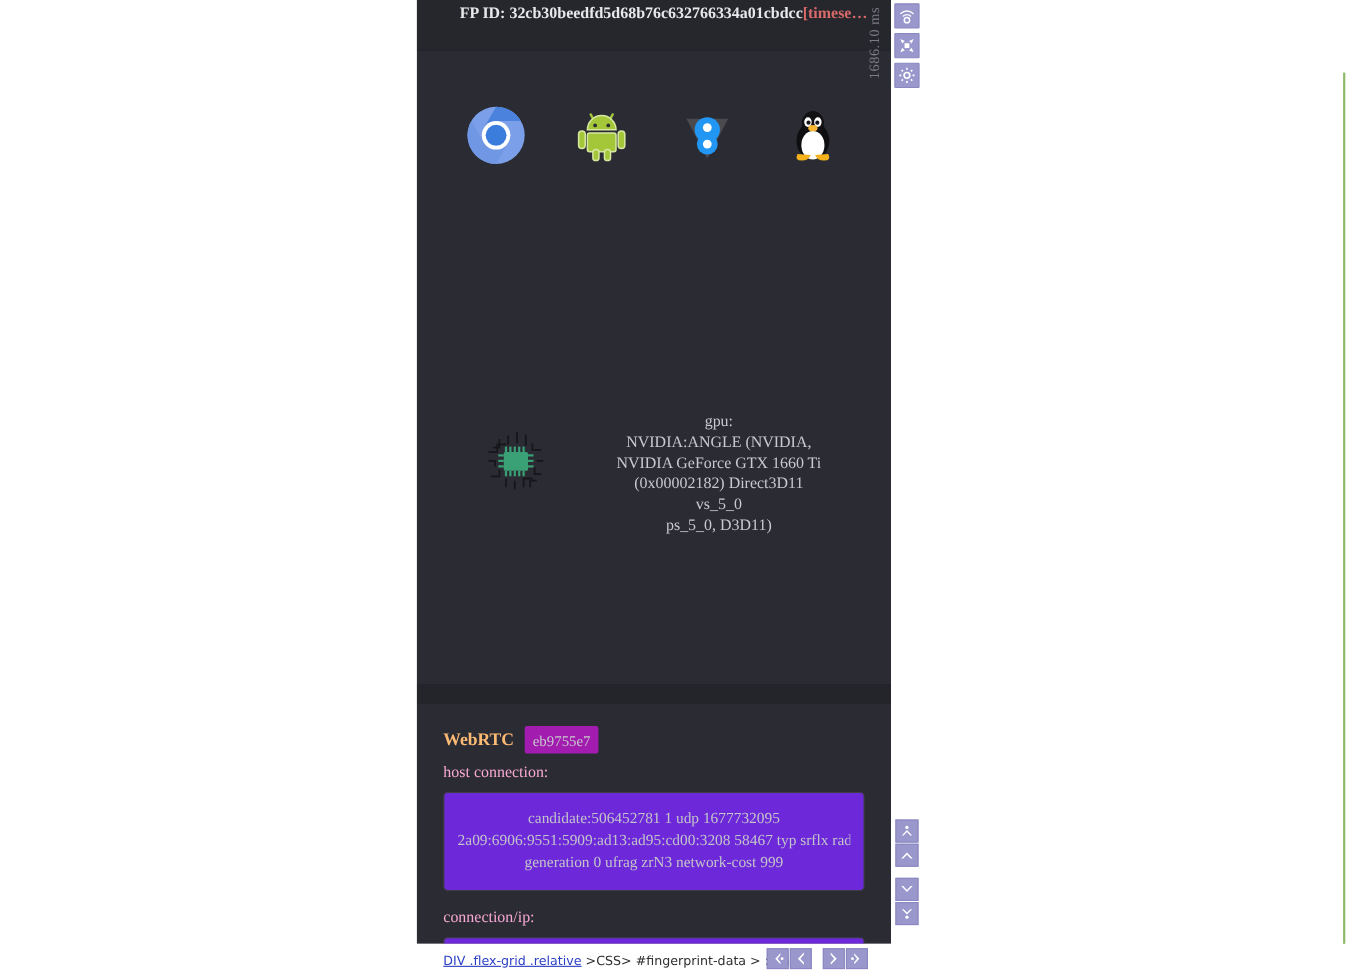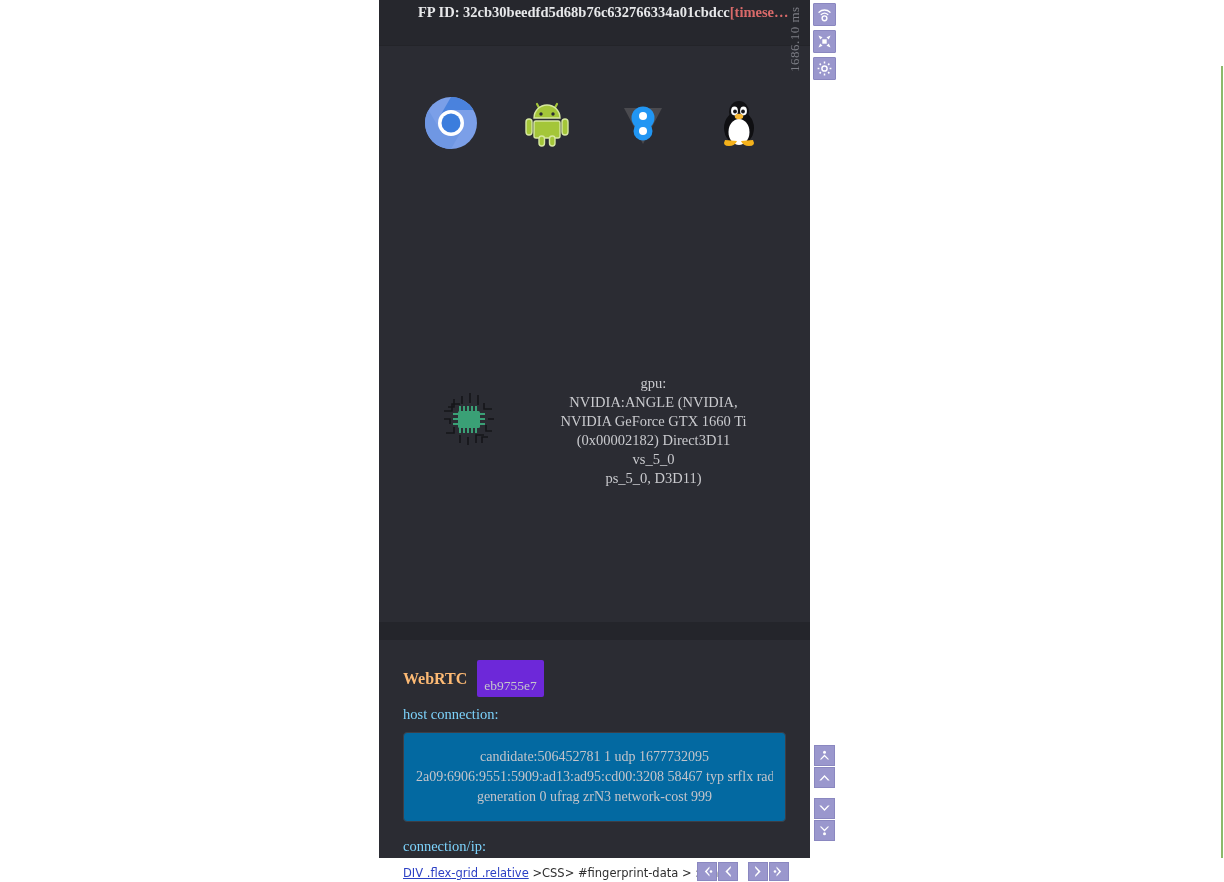--- a/index.html
+++ b/index.html
@@ -119,41 +119,41 @@
     align-items: center;
     gap: 10px;
     margin-bottom: 9px;
   }
   .sec-title {
     color: #fdba74;
     font-weight: bold;
     font-size: 16px;
   }
   .sec-badge {
-    background: #6d28d9;
+    background: #a21caf;
     color: #c6c7cc;
     font-size: 13.5px;
-    padding: 18px 7px 3px 7px;
+    padding: 6px 7px 3px 7px;
     border-radius: 2px;
   }
   .sub-label {
-    color: #7dd3fc;
+    color: #f9a8d4;
     font-size: 14.5px;
     margin-bottom: 9px;
   }
   .data-box {
     border: 1px solid #3d3e46;
     border-radius: 4px;
     padding: 14px 12px 14px 12px;
     color: #c3c4ca;
     font-size: 14px;
     line-height: 20px;
     text-align: center;
     margin-bottom: 16px;
-    background: #0369a1;
+    background: #6d28d9;
   }
   .data-box .dl { white-space: nowrap; overflow: hidden; }
 
   
   .timing {
     position: absolute;
     left: 787px;
     top: 6px;
     width: 18px;
     height: 66px;

